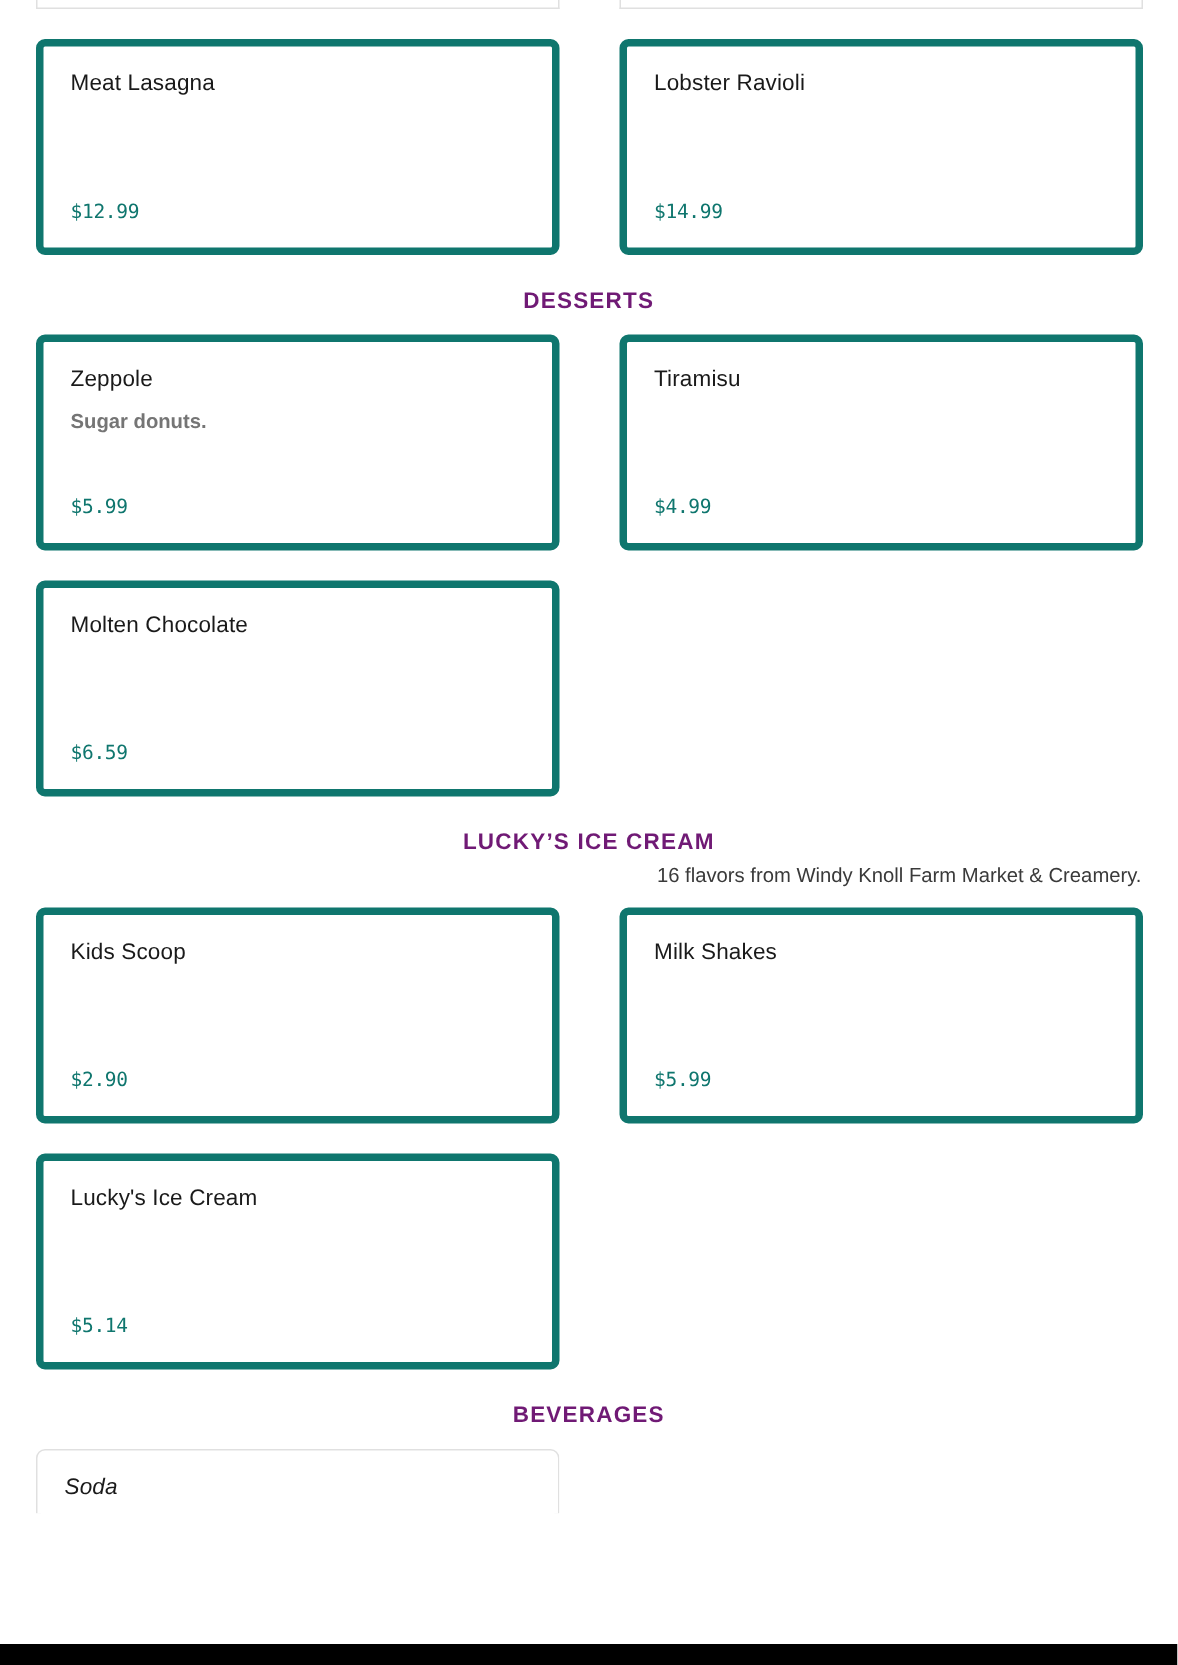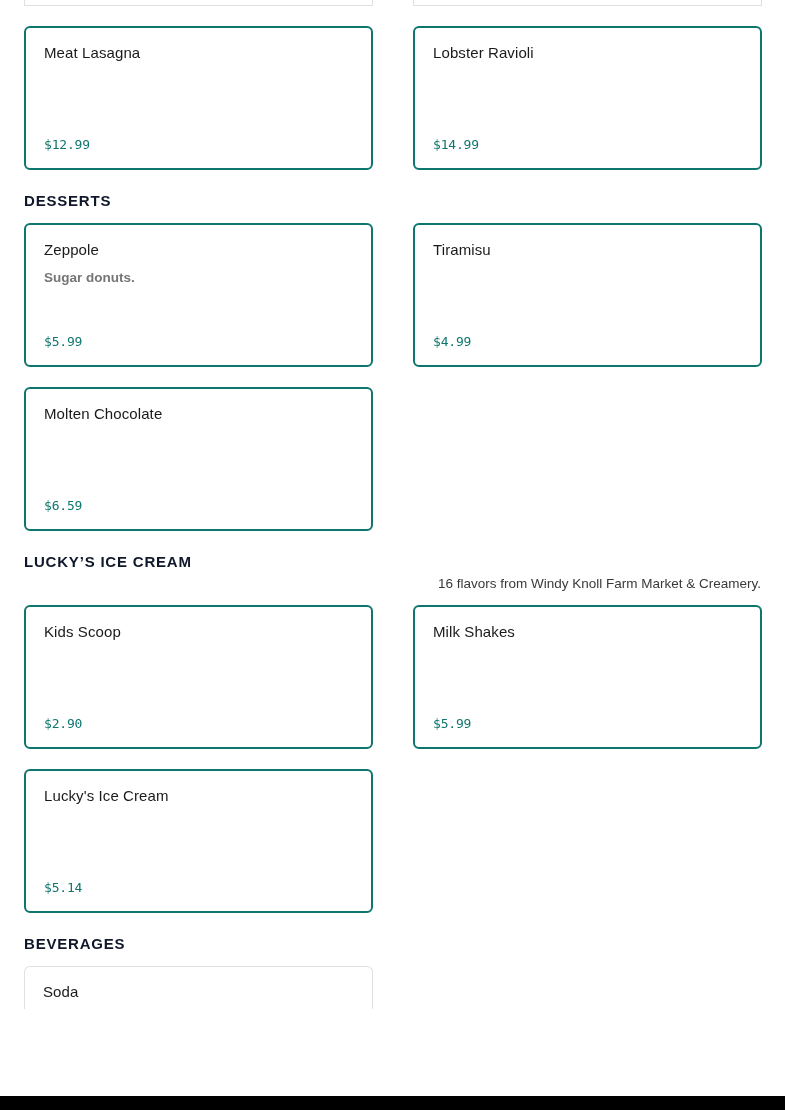--- a/index.html
+++ b/index.html
@@ -19,21 +19,21 @@
     box-sizing: border-box;
     width: 785px;
   }
   .grid {
     display: grid;
     grid-template-columns: 349px 349px;
     column-gap: 40px;
     row-gap: 20px;
   }
   .card {
-    border: 2px solid #0f766e;
+    border: 5px solid #0f766e;
     border-radius: 6px;
     background: #fff;
     height: 144px;
     box-sizing: border-box;
     padding: 16px 18px 0 18px;
     position: relative;
     cursor: pointer;
   }
   .card-name {
     font-size: 15px;
@@ -55,22 +55,23 @@
     bottom: 16px;
     font-family: "DejaVu Sans Mono", monospace;
     font-size: 13px;
     color: #0f766e;
     letter-spacing: -0.2px;
   }
   .section-title {
     font-size: 15px;
     font-weight: bold;
     letter-spacing: 0.8px;
-    color: #0f172a;
+    color: #701a75;
     text-transform: uppercase;
+    text-align: center;
   }
   .section-sub {
     font-size: 13.5px;
     color: #3a3a3a;
     margin-top: 6px;
     text-align: right;
   }
   .row-top {
     margin-top: -6px;
   }
@@ -105,20 +106,21 @@
   .partial-card {
     border: 1px solid #e0e0e0;
     border-bottom: none;
     border-radius: 6px 6px 0 0;
     background: #fff;
     box-sizing: border-box;
     padding: 16px 18px 0 18px;
     height: 43px;
     overflow: hidden;
     cursor: pointer;
+    font-style: italic;
   }
 </style>
 </head>
 <body>
 
 <div class="page">
 
   <div class="grid row-top">
     <div class="cut-card"></div>
     <div class="cut-card"></div>

